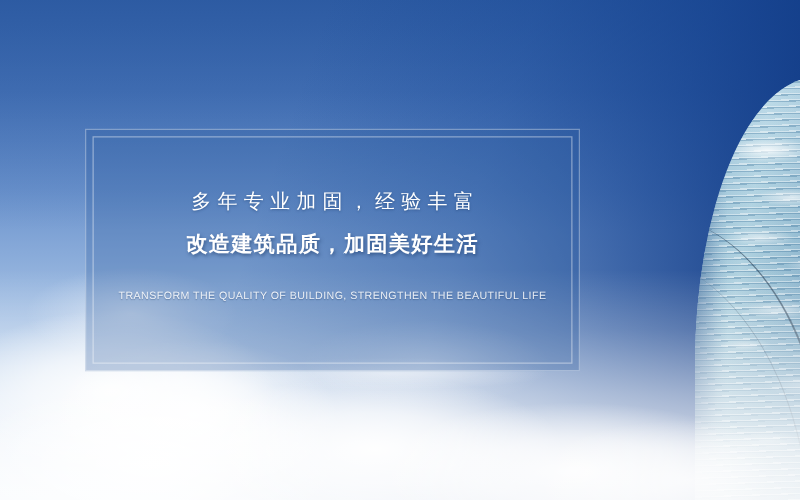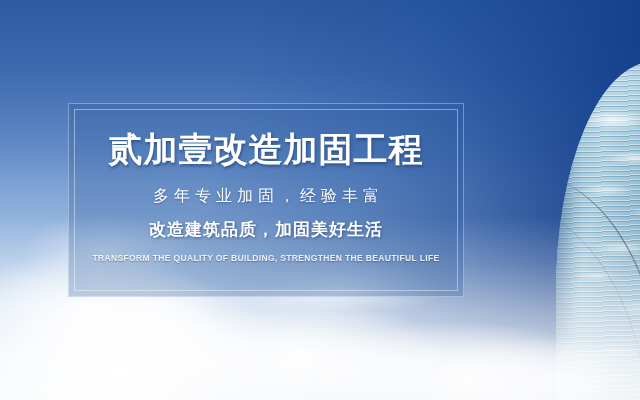--- a/index.html
+++ b/index.html
@@ -239,23 +239,23 @@
     margin-top: 17px;
     font-size: 17px;
     font-weight: bold;
     color: #ffffff;
     letter-spacing: 1px;
     line-height: 1;
     text-shadow: 1px 1px 3px rgba(20,50,95,0.55);
     white-space: nowrap;
   }
   .english {
-    margin-top: 16px;
+    margin-top: 28px;
     font-size: 8.5px;
-    font-weight: bold;
+    font-weight: normal;
     color: rgba(255,255,255,0.88);
     letter-spacing: 0.35px;
     line-height: 1;
     white-space: nowrap;
     text-shadow: 0 1px 1px rgba(20,50,95,0.40);
   }
 </style>
 </head>
 <body>
 
@@ -281,20 +281,19 @@
   <div class="cloud cl-b"></div>
   <div class="cloud cl-wisp"></div>
   <div class="cloud cl-c"></div>
   <div class="cloud cl-d"></div>
   <div class="cloud cl-e"></div>
   <div class="cloud cl-f"></div>
 
   <div class="panel">
     <div class="panel-inner-border"></div>
     <div class="panel-content">
-      <div class="headline">贰加壹改造加固工程</div>
       <div class="subline">多年专业加固，经验丰富</div>
       <div class="tagline">改造建筑品质，加固美好生活</div>
       <div class="english">TRANSFORM THE QUALITY OF BUILDING, STRENGTHEN THE BEAUTIFUL LIFE</div>
     </div>
   </div>
 
 </div>
 
 </body></html>

